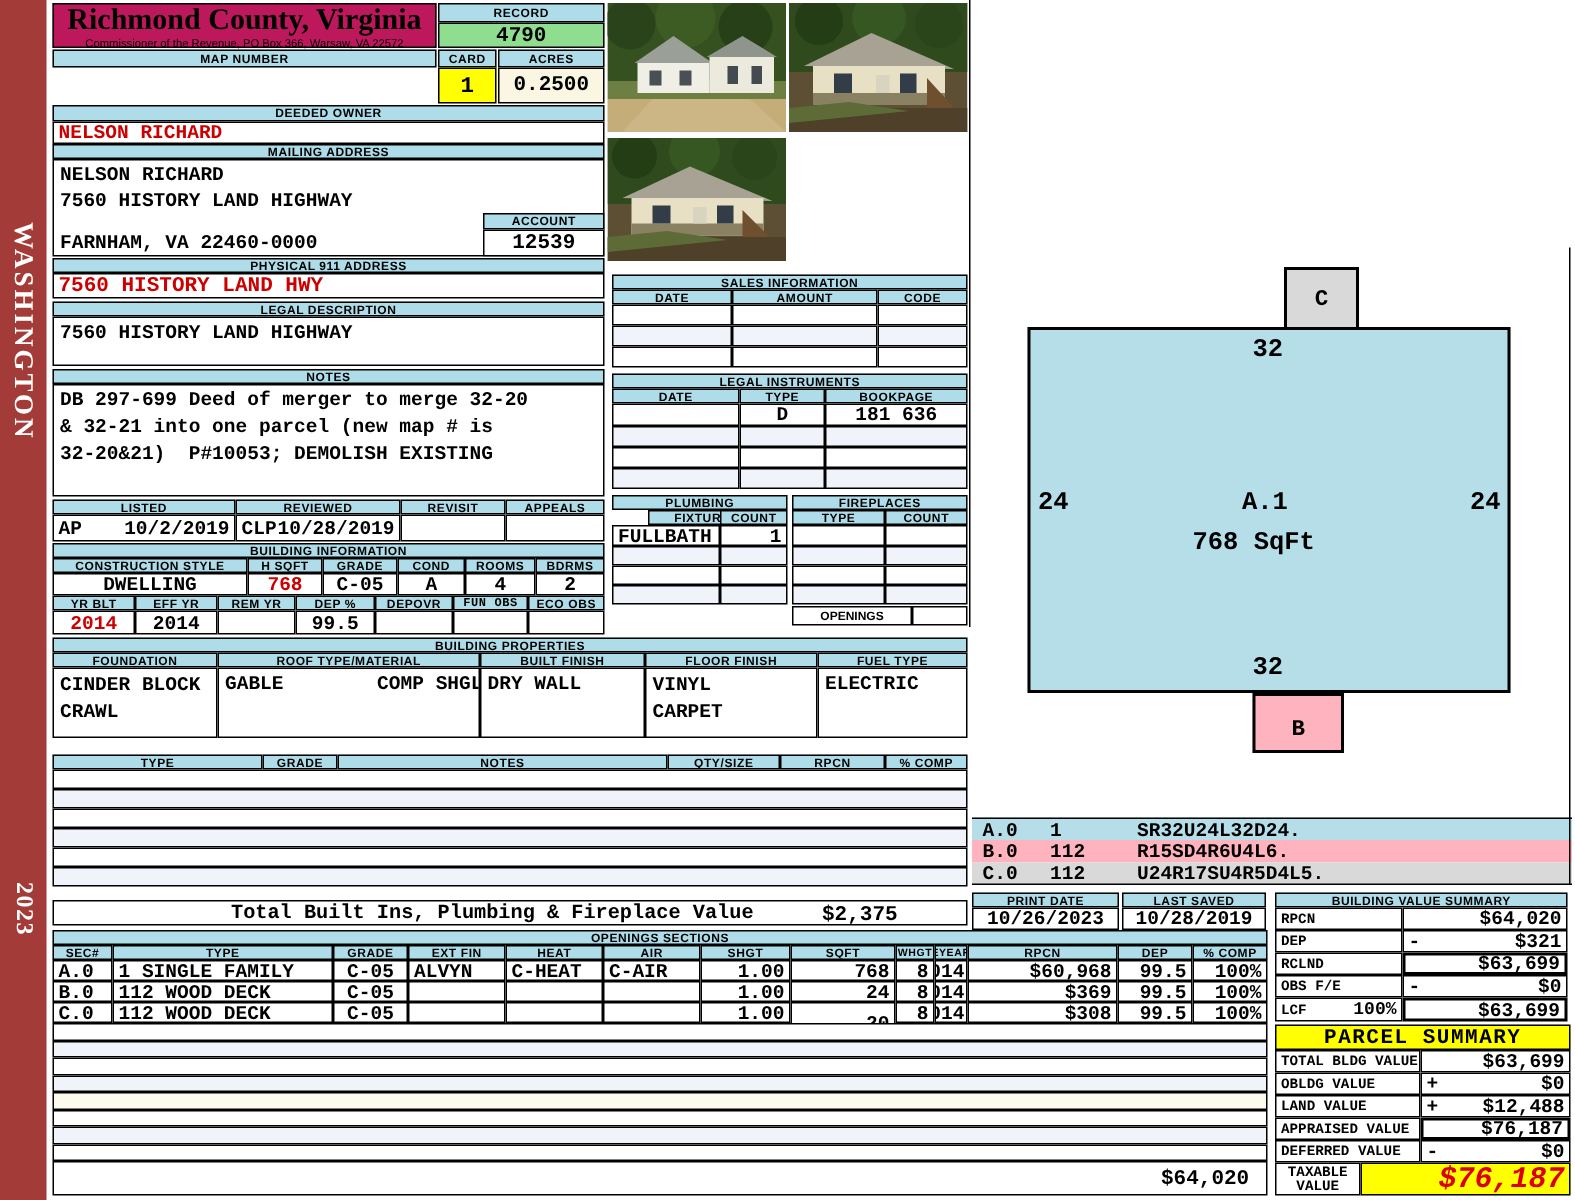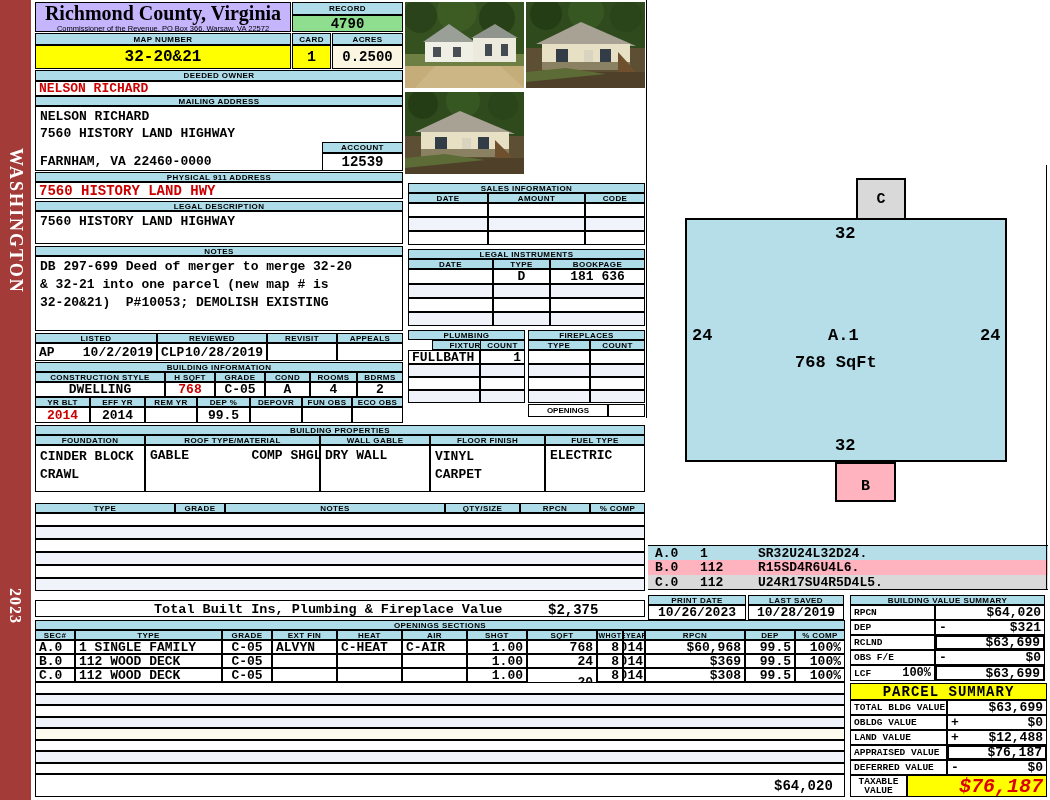--- a/index.html
+++ b/index.html
@@ -28,31 +28,30 @@
 </head>
 <body>
 
 <div id="page">
 
   <div class="a sidebar" style="left:0;top:0;width:31px;height:800px;">
     <span class="a vert" style="left:5px;top:148px;font-size:18px;letter-spacing:2px;">WASHINGTON</span>
     <span class="a vert" style="left:6px;top:588px;font-size:16px;letter-spacing:1px;">2023</span>
   </div>
 
-  <div class="a" style="left:35px;top:2px;width:256px;height:30px;border:1px solid #000;background:#c4b5fd;text-align:center;">
+  <div class="a" style="left:35px;top:2px;width:256px;height:30px;border:1px solid #000;background:#be185d;text-align:center;">
     <div style="font:bold 20px 'Liberation Serif',serif;line-height:21px;">Richmond County, Virginia</div>
     <div style="font:7.5px 'Liberation Sans',sans-serif;white-space:nowrap;">Commissioner of the Revenue, PO Box 366, Warsaw, VA 22572</div>
   </div>
   <div class="a hdr" style="left:292px;top:2px;width:111px;height:13px;">RECORD</div>
   <div class="a cell c" style="left:292px;top:15px;width:111px;height:17px;background:#8FDE8F;font-size:14px;">4790</div>
 
   <div class="a hdr" style="left:35px;top:33px;width:256px;height:12px;">MAP NUMBER</div>
   <div class="a hdr" style="left:292px;top:33px;width:39px;height:12px;">CARD</div>
   <div class="a hdr" style="left:332px;top:33px;width:71px;height:12px;">ACRES</div>
-  <div class="a cell c" style="left:35px;top:45px;width:256px;height:24px;background:#FFFF00;font-size:16px;">32-20&amp;21</div>
   <div class="a cell c" style="left:292px;top:45px;width:39px;height:24px;background:#FFFF00;font-size:15px;">1</div>
   <div class="a cell c" style="left:332px;top:45px;width:71px;height:24px;background:#FAF6E2;font-size:14px;">0.2500</div>
 
   <div class="a hdr" style="left:35px;top:70px;width:368px;height:11px;">DEEDED OWNER</div>
   <div class="a cell red" style="left:35px;top:81px;width:368px;height:15px;">NELSON RICHARD</div>
 
   <div class="a hdr" style="left:35px;top:96px;width:368px;height:10px;">MAILING ADDRESS</div>
   <div class="a" style="left:35px;top:106px;width:368px;height:65px;border:1px solid #000;background:#fff;">
     <span class="a" style="left:4px;top:2px;font:bold 13px 'Liberation Mono',monospace;">NELSON RICHARD</span>
     <span class="a" style="left:4px;top:19px;font:bold 13px 'Liberation Mono',monospace;">7560 HISTORY LAND HIGHWAY</span>
@@ -100,21 +99,21 @@
   <div class="a cell c red" style="left:165px;top:382px;width:50px;height:15px;">768</div>
   <div class="a cell c" style="left:215px;top:382px;width:50px;height:15px;">C-05</div>
   <div class="a cell c" style="left:265px;top:382px;width:45px;height:15px;">A</div>
   <div class="a cell c" style="left:310px;top:382px;width:47px;height:15px;">4</div>
   <div class="a cell c" style="left:357px;top:382px;width:46px;height:15px;">2</div>
   <div class="a hdr" style="left:35px;top:397px;width:55px;height:10px;">YR BLT</div>
   <div class="a hdr" style="left:90px;top:397px;width:55px;height:10px;">EFF YR</div>
   <div class="a hdr" style="left:145px;top:397px;width:52px;height:10px;">REM YR</div>
   <div class="a hdr" style="left:197px;top:397px;width:53px;height:10px;">DEP %</div>
   <div class="a hdr" style="left:250px;top:397px;width:52px;height:10px;">DEPOVR</div>
-  <div class="a hdr" style="left:302px;top:397px;width:50px;height:10px;">FUN OBS</div>
+  <div class="a hdr" style="left:302px;top:397px;width:50px;height:10px;font-family:Liberation Mono, monospace;">FUN OBS</div>
   <div class="a hdr" style="left:352px;top:397px;width:51px;height:10px;">ECO OBS</div>
   <div class="a cell c red" style="left:35px;top:407px;width:55px;height:16px;">2014</div>
   <div class="a cell c" style="left:90px;top:407px;width:55px;height:16px;">2014</div>
   <div class="a cell" style="left:145px;top:407px;width:52px;height:16px;"></div>
   <div class="a cell c" style="left:197px;top:407px;width:53px;height:16px;">99.5</div>
   <div class="a cell" style="left:250px;top:407px;width:52px;height:16px;"></div>
   <div class="a cell" style="left:302px;top:407px;width:50px;height:16px;"></div>
   <div class="a cell" style="left:352px;top:407px;width:51px;height:16px;"></div>
 
   <div class="a" style="left:405px;top:2px;width:119px;height:86px;">
@@ -226,21 +225,21 @@
   <div class="a cell tint" style="left:408px;top:390px;width:72px;height:13px;"></div>
   <div class="a cell tint" style="left:480px;top:390px;width:45px;height:13px;"></div>
   <div class="a cell tint" style="left:528px;top:390px;width:62px;height:13px;"></div>
   <div class="a cell tint" style="left:590px;top:390px;width:55px;height:13px;"></div>
   <div class="a cell c" style="left:528px;top:404px;width:80px;height:13px;font:bold 8px 'Liberation Sans',sans-serif;">OPENINGS</div>
   <div class="a cell" style="left:608px;top:404px;width:37px;height:13px;"></div>
 
   <div class="a hdr" style="left:35px;top:425px;width:610px;height:10px;">BUILDING PROPERTIES</div>
   <div class="a hdr" style="left:35px;top:435px;width:110px;height:10px;">FOUNDATION</div>
   <div class="a hdr" style="left:145px;top:435px;width:175px;height:10px;">ROOF TYPE/MATERIAL</div>
-  <div class="a hdr" style="left:320px;top:435px;width:110px;height:10px;">WALL GABLE</div>
+  <div class="a hdr" style="left:320px;top:435px;width:110px;height:10px;">BUILT FINISH</div>
   <div class="a hdr" style="left:430px;top:435px;width:115px;height:10px;">FLOOR FINISH</div>
   <div class="a hdr" style="left:545px;top:435px;width:100px;height:10px;">FUEL TYPE</div>
   <div class="a blk" style="left:35px;top:445px;width:110px;height:47px;">
     <span class="a" style="left:4px;top:2px;">CINDER BLOCK</span>
     <span class="a" style="left:4px;top:20px;">CRAWL</span>
   </div>
   <div class="a blk" style="left:145px;top:445px;width:175px;height:47px;">GABLE        COMP SHGLS</div>
   <div class="a blk" style="left:320px;top:445px;width:110px;height:47px;">DRY WALL</div>
   <div class="a blk" style="left:545px;top:445px;width:100px;height:47px;">ELECTRIC</div>
   <div class="a blk" style="left:430px;top:445px;width:115px;height:47px;">

